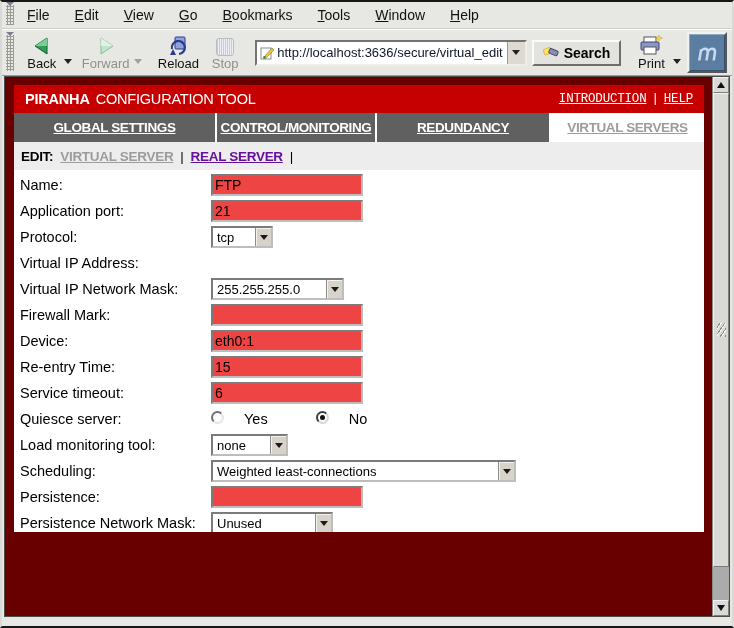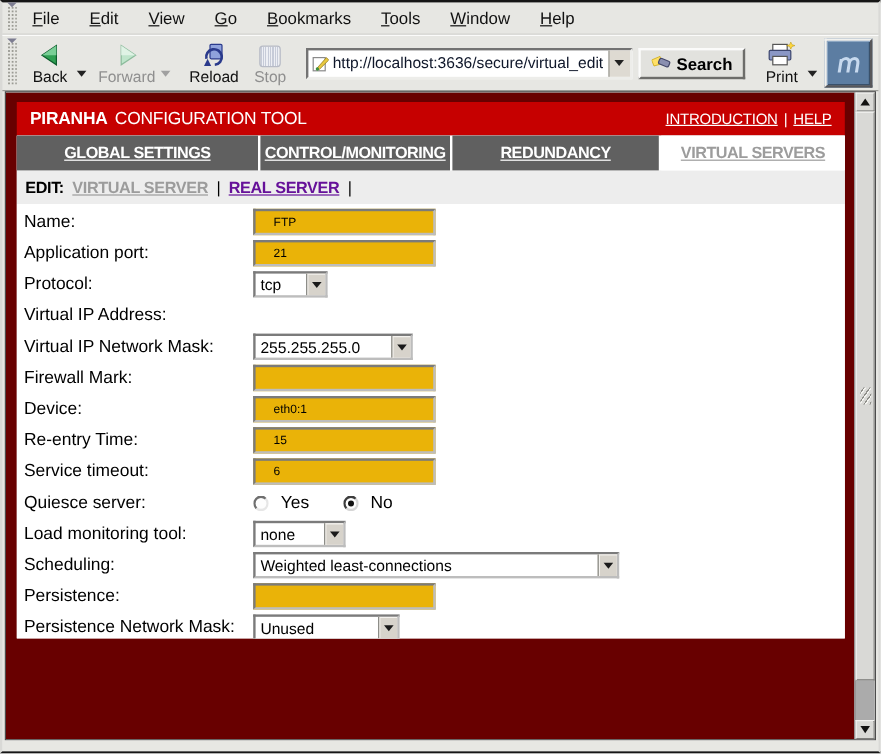--- a/index.html
+++ b/index.html
@@ -59,21 +59,21 @@
   
   .viewport { height:541px; margin:0 2px; border:1px solid #4c4c4c;
     display:flex; overflow:hidden; }
   .page { flex:1; background:#680000; overflow:hidden; }
 
   .banner { margin:8px 8px 0 9px; height:28px; background:#c60000; color:#fff;
     display:flex; align-items:center; padding:0 11px; font-size:14.5px;
     letter-spacing:-0.2px; }
   .brand { font-weight:bold; margin-right:6px; }
   .banner-links { margin-left:auto; font-size:12.5px; display:flex; gap:5px;
-    align-items:center; }
+    align-items:center;font-family:Liberation Mono, monospace; }
   .banner-links a { color:#fff; text-decoration:underline; }
 
   .title-zone { height:86px; display:flex; align-items:center;
     padding-left:18px; }
   .page-heading { color:#c41111; font-size:25px; letter-spacing:-0.6px; }
 
   .sheet { margin:0 8px 0 9px; background:#fff; height:419px; }
   .tabs { display:flex; height:29px; background:#fff; }
   .tab { background:#606060; display:flex; align-items:center;
     justify-content:center; margin-right:2px; }
@@ -90,33 +90,33 @@
   .subnav .prefix { color:#000; }
   .subnav .sep { color:#000; font-weight:normal; }
   .subnav .current { color:#9c9c9c; text-decoration:underline; }
   .subnav .slink { color:#661199; text-decoration:underline; }
 
   .form { background:#fff; height:362px; padding-top:2px; overflow:hidden; }
   .frow { height:26px; display:flex; align-items:center; }
   .flabel { width:197px; padding-left:6px; flex:none; font-size:14.5px;
     color:#000; white-space:nowrap; }
   .tinput { height:22px; border:2px solid;
-    border-color:#7b7b7b #bdbdbd #bdbdbd #7b7b7b; background:#eab308;
-    font-size:10px; padding:0 15px; font-family:"Liberation Sans",sans-serif;
+    border-color:#7b7b7b #bdbdbd #bdbdbd #7b7b7b; background:#ef4444;
+    font-size:14px; padding:0 2px; font-family:"Liberation Sans",sans-serif;
     outline:none; color:#000; }
   .sel { height:22px; border:2px solid;
     border-color:#7b7b7b #bdbdbd #bdbdbd #7b7b7b; background:#fff;
     display:flex; align-items:center; font-size:13px; padding-left:4px; }
   .sel-text { flex:1; white-space:nowrap; overflow:hidden; }
   .sarrow { width:16px; height:100%; flex:none; background:#d7d3cb;
     border-left:1px solid #8d8d88; display:flex; align-items:center;
     justify-content:center; box-shadow:inset 1px 1px 0 #f4f2ee; }
   .sarrow i { width:0; height:0; border-left:4px solid transparent;
     border-right:4px solid transparent; border-top:5px solid #1a1a1a; }
-  .radio-group { display:flex; align-items:center; gap:10px; font-size:14.5px; }
+  .radio-group { display:flex; gap:20px; font-size:14.5px; }
   .radio { width:13px; height:13px; border-radius:50%; border:2px solid;
     border-color:#6f6f6f #e6e6e6 #e6e6e6 #6f6f6f; background:#fdfdfd;
     position:relative; flex:none; }
   .radio.checked { border-color:#3d3d3d #d6d6d6 #d6d6d6 #3d3d3d; }
   .radio.checked::after { content:""; position:absolute; left:2px; top:2px;
     width:5px; height:5px; border-radius:50%; background:#111; }
   .radio-gap { width:8px; }
 
   
   .scrollbar { width:17px; flex:none; background:#ababab; display:flex;

